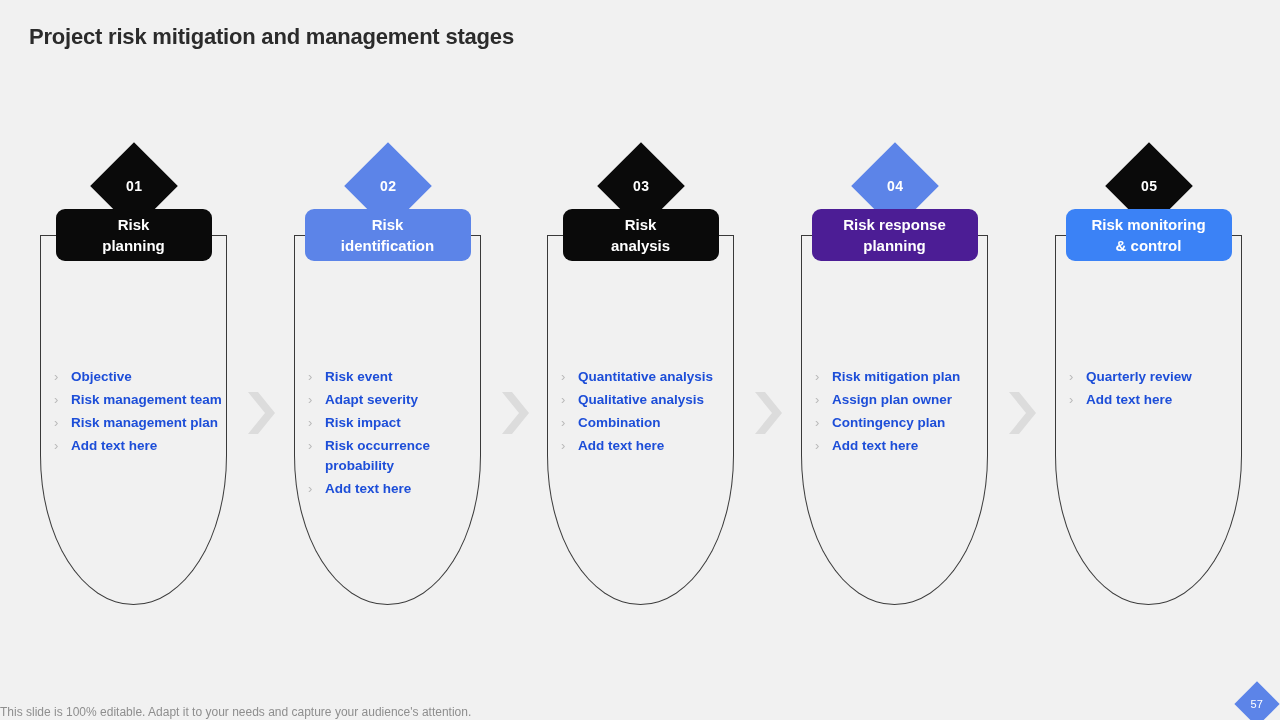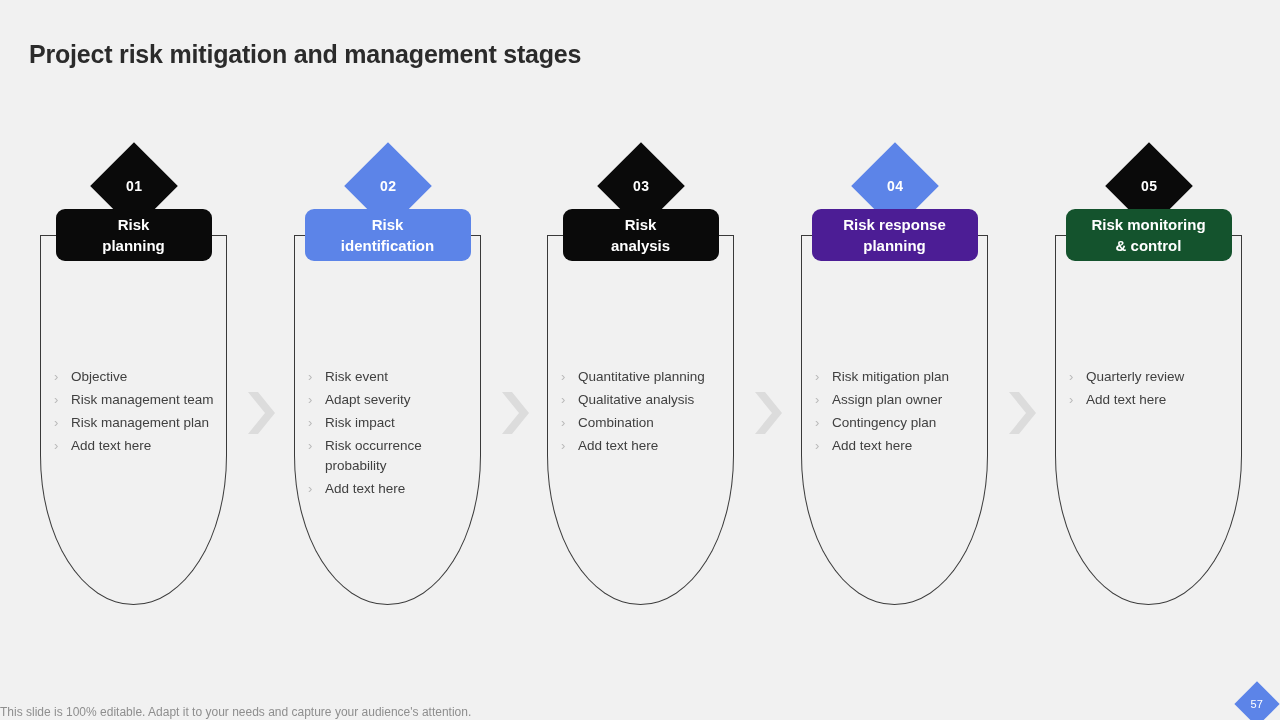--- a/index.html
+++ b/index.html
@@ -15,26 +15,25 @@
     background: #f1f1f1;
     font-family: "Liberation Sans", sans-serif;
     position: relative;
   }
 
   
   #slide-title {
     position: absolute;
     left: 29px;
     top: 24px;
-    font-size: 25px;
+    font-size: 22px;
     font-weight: bold;
     color: #2b2b2b;
     letter-spacing: -0.2px;
     white-space: nowrap;
-    margin-top: 16px;
   }
 
   
   #stages {
     position: absolute;
     left: 0;
     top: 155px;
     width: 1280px;
     height: 460px;
   }
@@ -132,24 +131,25 @@
     margin-bottom: 3px;
   }
   .bullet-chevron {
     color: #b9b9b9;
     font-size: 13px;
     line-height: 20px;
     width: 17px;
     flex: 0 0 17px;
   }
   .bullet-text {
-    color: #404040;
+    color: #1d4ed8;
     font-size: 13.5px;
     line-height: 20px;
     flex: 1 1 auto;
+    font-weight: bold;
   }
 
   
   .arrow {
     position: absolute;
     top: 234px;
     width: 34px;
     height: 48px;
     z-index: 2;
   }
@@ -258,21 +258,21 @@
       <div class="diamond" style="background: rgb(10, 10, 10);">
         <span class="diamond-num">03</span>
       </div>
       <div class="pill" style="background: rgb(10, 10, 10);">
         <div class="pill-label">Risk
 analysis</div>
       </div>
       <div class="bullets">
         <div class="bullet">
           <span class="bullet-chevron">›</span>
-          <span class="bullet-text">Quantitative planning</span>
+          <span class="bullet-text">Quantitative analysis</span>
         </div>
         <div class="bullet">
           <span class="bullet-chevron">›</span>
           <span class="bullet-text">Qualitative analysis</span>
         </div>
         <div class="bullet">
           <span class="bullet-chevron">›</span>
           <span class="bullet-text">Combination</span>
         </div>
         <div class="bullet">
@@ -309,21 +309,21 @@
           <span class="bullet-text">Add text here</span>
         </div>
       </div>
     </div>
     <div class="stage" style="left: 1055px;">
       <div class="card-body"></div>
       <div class="card-top-edge"></div>
       <div class="diamond" style="background: rgb(10, 10, 10);">
         <span class="diamond-num">05</span>
       </div>
-      <div class="pill pill-wide" style="background: #14532d;">
+      <div class="pill pill-wide" style="background: #3b82f6;">
         <div class="pill-label">Risk monitoring
 &amp; control</div>
       </div>
       <div class="bullets">
         <div class="bullet">
           <span class="bullet-chevron">›</span>
           <span class="bullet-text">Quarterly review</span>
         </div>
         <div class="bullet">
           <span class="bullet-chevron">›</span>

